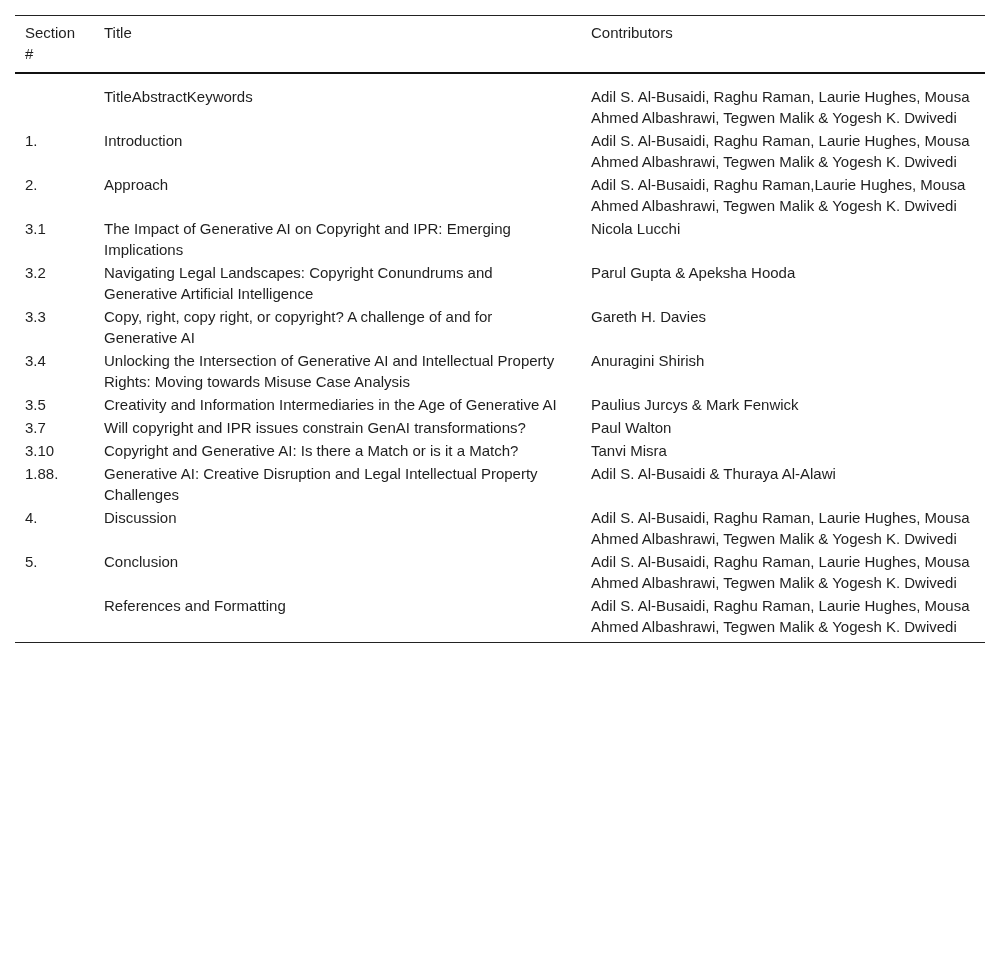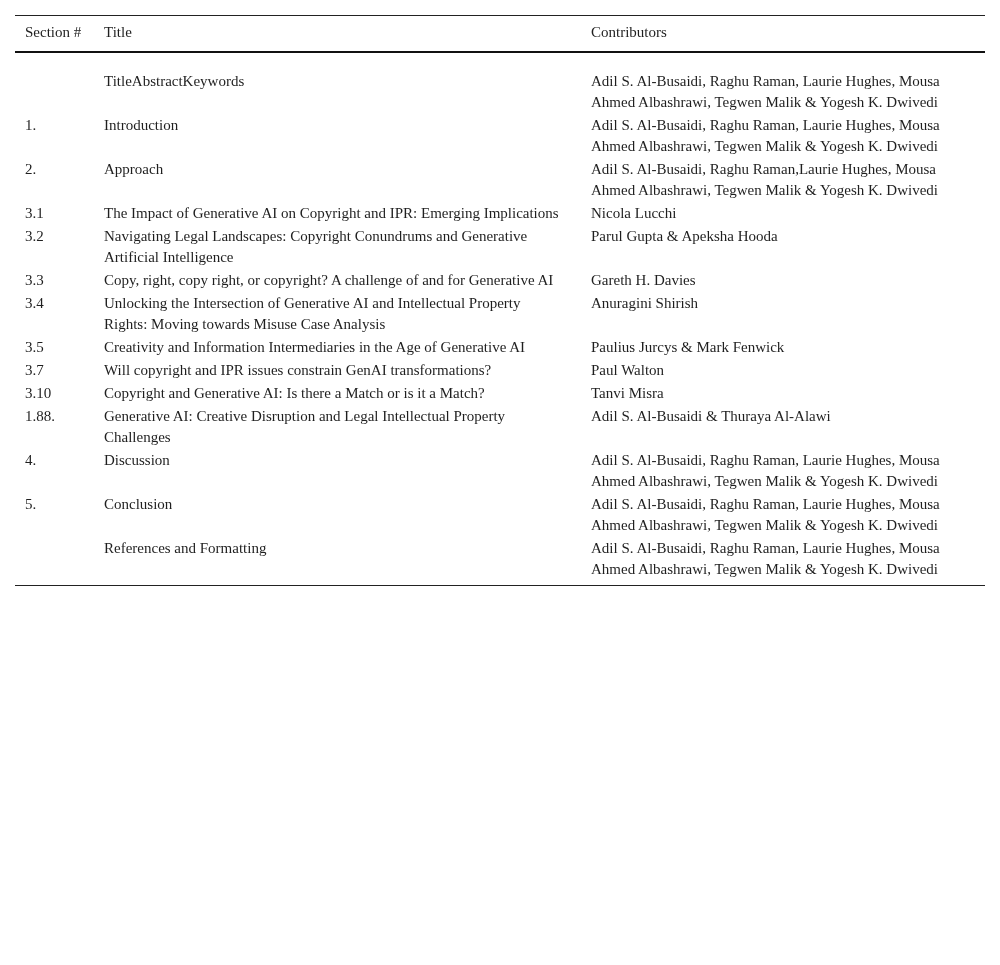--- a/index.html
+++ b/index.html
@@ -9,34 +9,33 @@
     font-family: "Liberation Sans", sans-serif;
     color: #1f1f1f;
     font-size: 15px;
     line-height: 21px;
   }
   .wrap { padding: 15px 15px 0 15px; }
   table {
     width: 970px;
     border-collapse: collapse;
     table-layout: fixed;
-    font-family: Liberation Serif, serif;
   }
   thead tr { border-top: 1px solid #222; border-bottom: 2px solid #111; }
   th {
     text-align: left;
     font-weight: normal;
     vertical-align: top;
     padding: 6px 10px 8px 10px;
   }
   td {
     vertical-align: top;
     padding: 1px 10px 1px 10px;
   }
-  tbody tr:first-child td { padding-top: 18px; }
+  tbody tr:first-child td { padding-top: 12px; }
   tbody tr:last-child td { padding-bottom: 5px; }
   tbody { border-bottom: 1px solid #222; }
   col.c1 { width: 79px; }
   col.c2 { width: 487px; }
   col.c3 { width: 404px; }
   .title-cell { padding-right: 20px; }
 </style>
 </head>
 <body>
 

